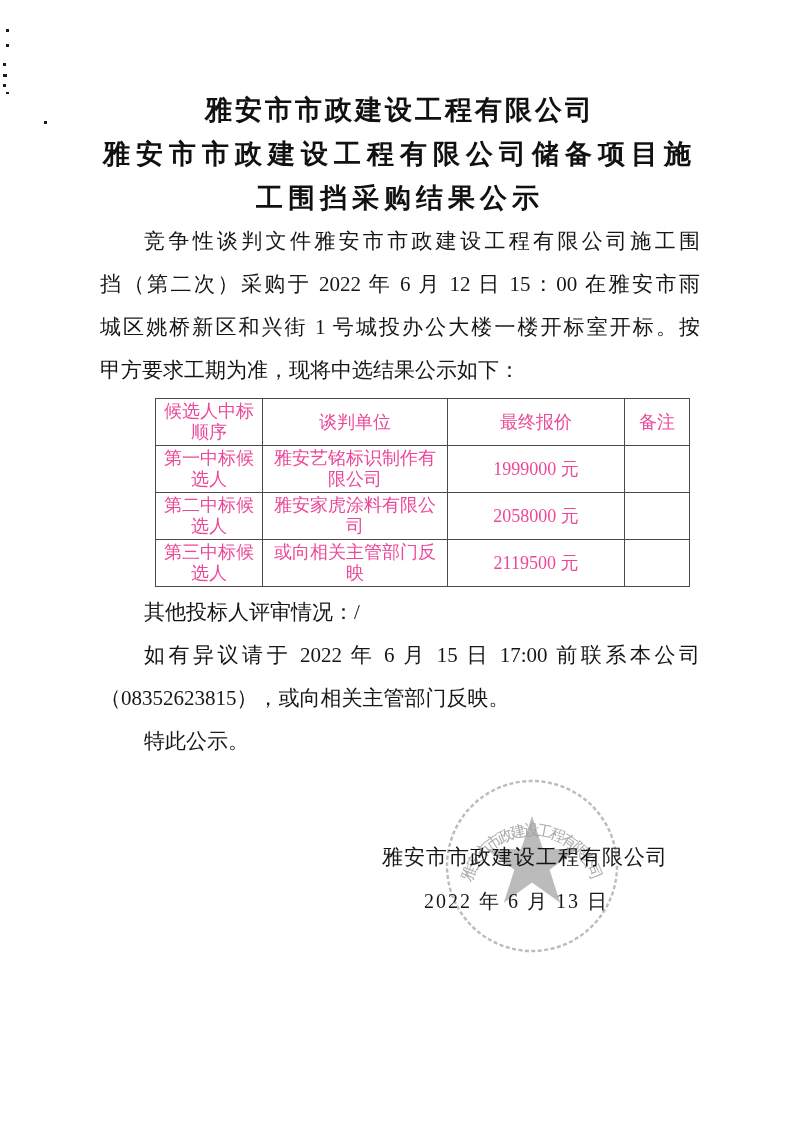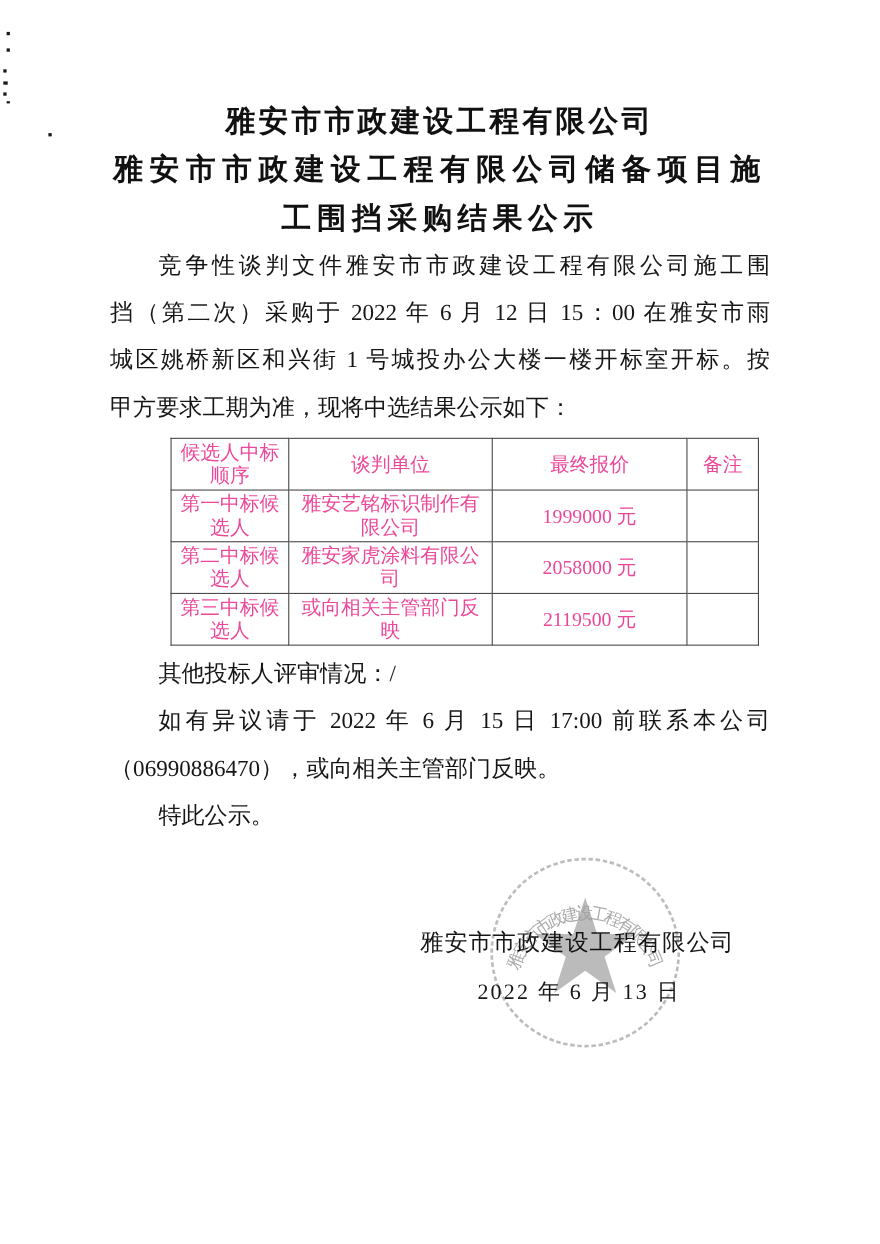--- a/index.html
+++ b/index.html
@@ -49,21 +49,21 @@
   table.result .c4{width:56px;}
   table.result tr.hdr{height:40px;}
   table.result tr.datarow{height:44px;}
   .after-table{margin-top:4px;}
   
   .sig-company{
     position:absolute;right:132px;top:843px;
     font-size:21px;letter-spacing:1px;color:#161616;
   }
   .sig-date{
-    position:absolute;right:181px;top:888px;
+    position:absolute;right:191px;top:888px;
     font-size:20px;letter-spacing:2px;color:#161616;
   }
   .seal{
     position:absolute;left:436px;top:776px;
     mix-blend-mode:multiply;
     opacity:.85;
   }
   .dot{position:absolute;background:#1a1a1a;}
 </style>
 </head>
@@ -121,21 +121,21 @@
           <td class="c2">或向相关主管部门反映</td>
           <td class="c3">2119500 元</td>
           <td class="c4"></td>
         </tr>
       </tbody>
         </table>
 
       <div class="after-table">
         <div class="plain-indent">其他投标人评审情况：/</div>
         <div class="jline indent">如有异议请于 2022 年 6 月 15 日 17:00 前联系本公司</div>
-        <div>（06990886470），或向相关主管部门反映。</div>
+        <div>（08352623815），或向相关主管部门反映。</div>
         <div class="plain-indent">特此公示。</div>
       </div>
     </div>
   </div>
 
   <div class="sig-company">雅安市市政建设工程有限公司</div>
   <div class="sig-date">2022 年 6 月 13 日</div>
 
   <svg class="seal" width="192" height="186" viewBox="0 0 192 186">
     <circle cx="96" cy="90" r="85" fill="none" stroke="#949494" stroke-width="2.4" stroke-dasharray="4 2.5" opacity="0.75"></circle>

